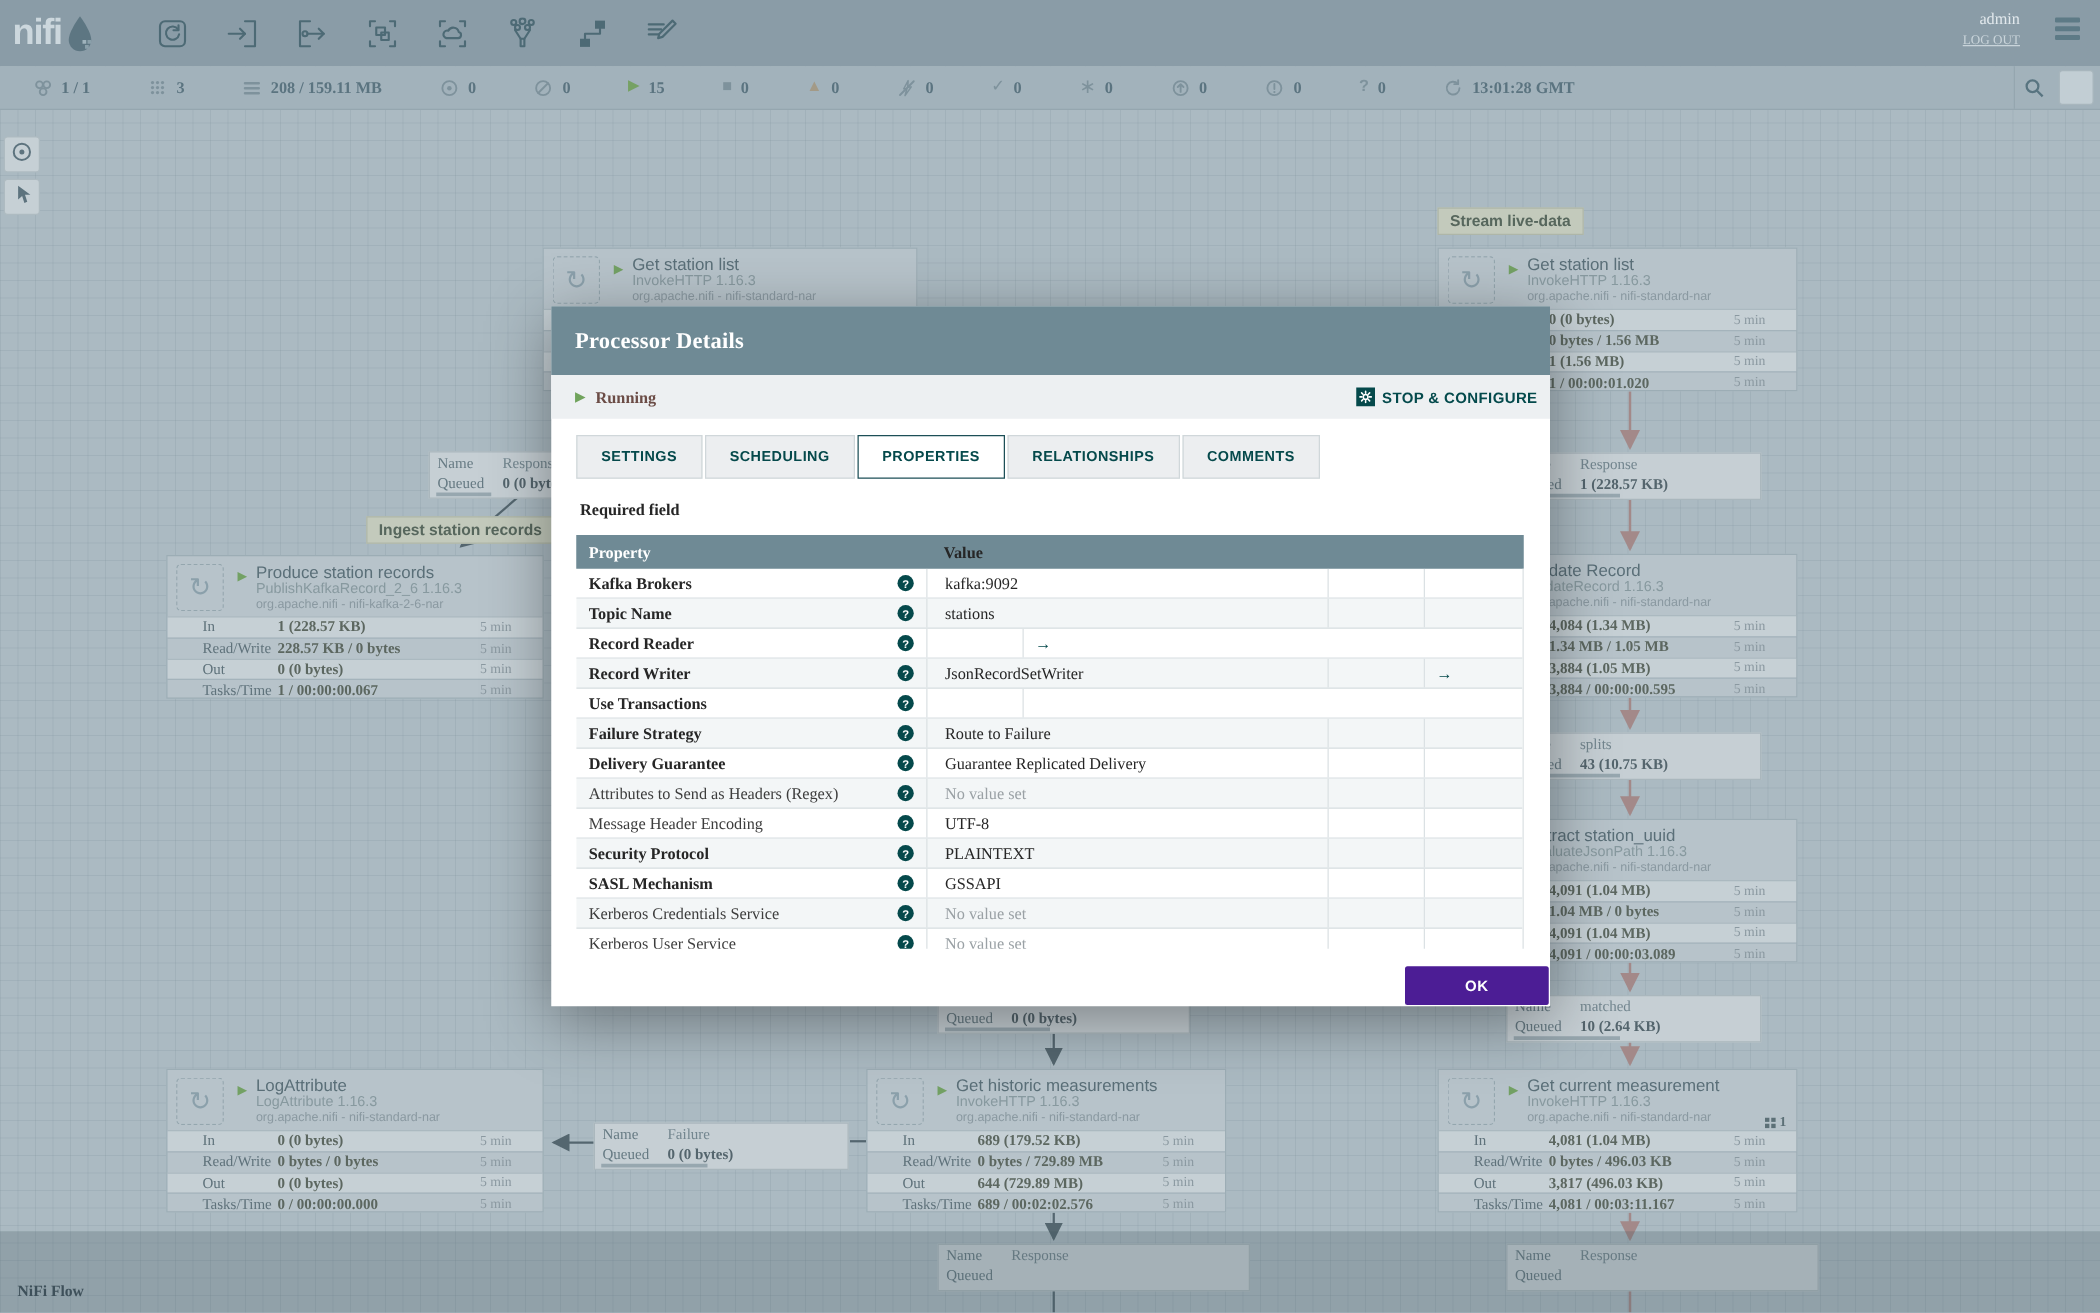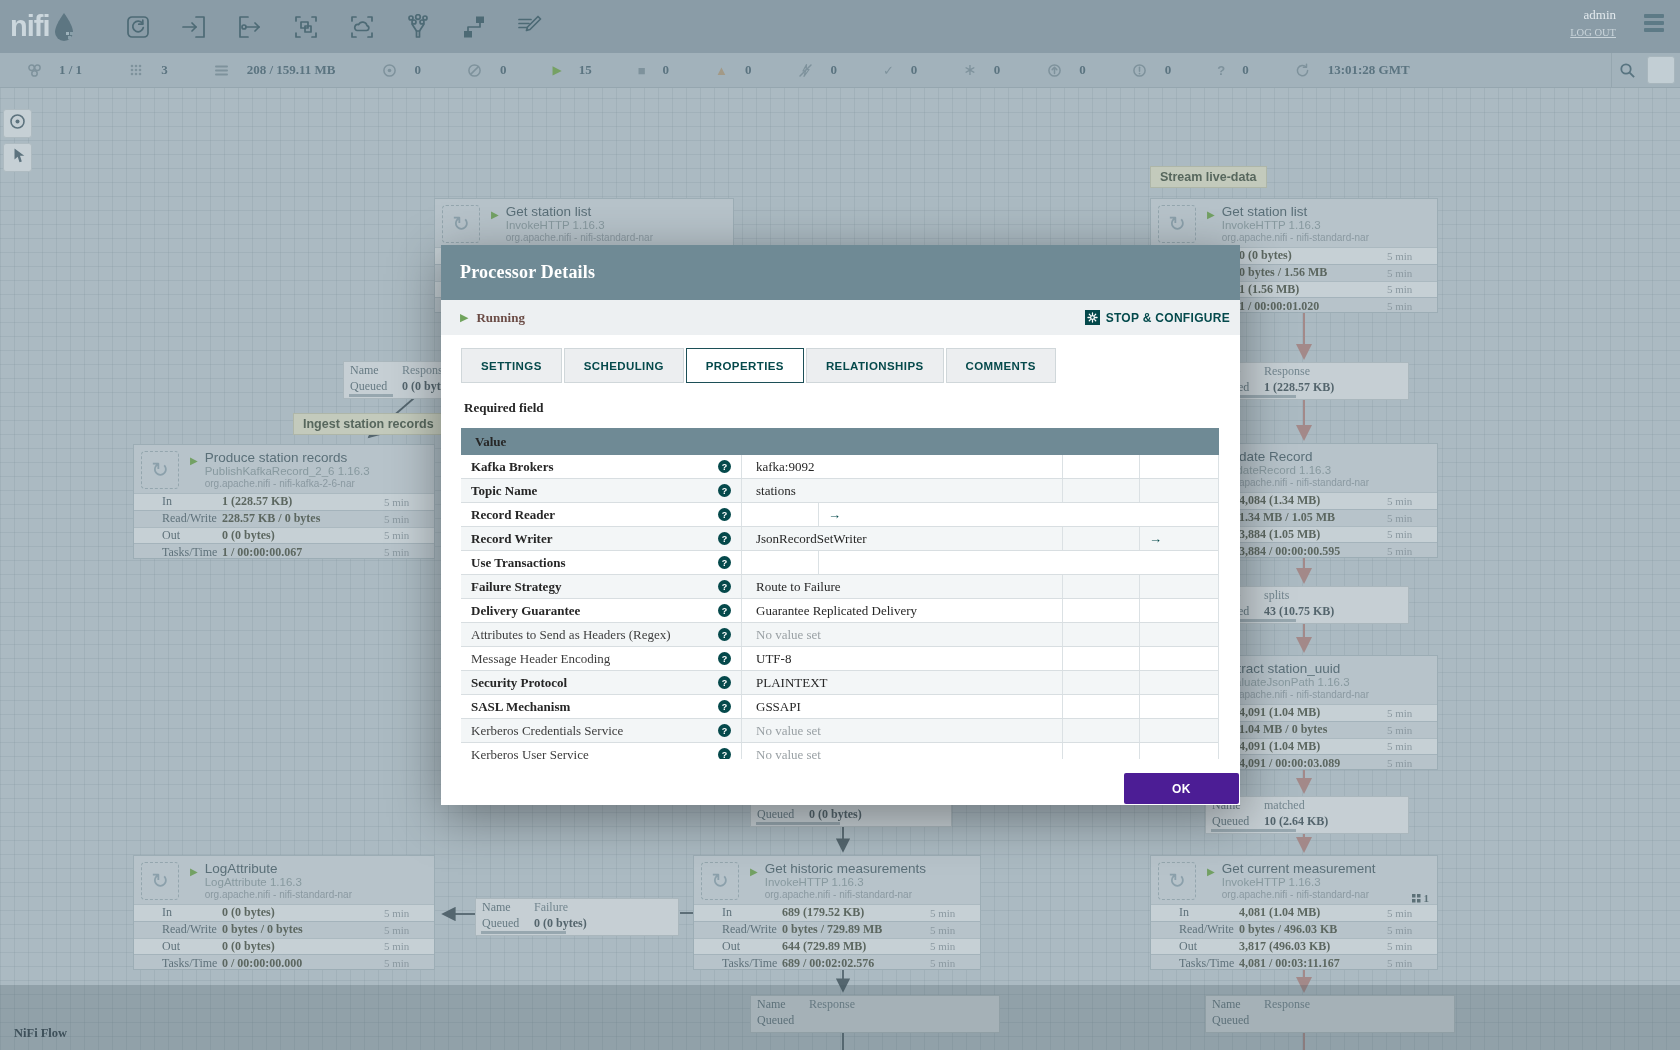--- a/index.html
+++ b/index.html
@@ -19,21 +19,21 @@
   .tool{width:28px;height:28px;color:#4d6a75;display:grid;place-items:center}
   .tool svg{stroke:currentColor;fill:none;stroke-width:1.7;stroke-linecap:round;stroke-linejoin:round}
   .user{position:absolute;right:64px;top:7px;text-align:right;font-family:"Liberation Serif",serif}
   .user .u1{font-size:13px;color:#e2e9ed}
   .user .u2{font-size:10.5px;color:#c9d4da;text-decoration:underline;margin-top:4px;cursor:pointer}
   .menu{position:absolute;right:16px;top:14px;width:20px;cursor:pointer}
   .menu i{display:block;height:4px;background:#5d7a86;margin-bottom:3px;border-radius:1px}
 
   
   .sbar{position:absolute;top:53px;left:0;right:0;height:34px;background:#a2b2bb;border-bottom:1px solid #95a6af;z-index:4;display:flex;align-items:center}
-  .si{display:flex;align-items:center;gap:17px;margin-left:46px;white-space:nowrap}
+  .si{display:flex;gap:7px;margin-left:46px;white-space:nowrap}
   .si:first-child{margin-left:26px}
   .si .ic{width:16px;height:16px;color:#7e929c;display:grid;place-items:center}
   .si .ic svg{stroke:currentColor;fill:none;stroke-width:1.5;stroke-linecap:round;stroke-linejoin:round}
   .sv{font-family:"Liberation Serif",serif;font-weight:700;font-size:13px;color:#5b7480}
   .glyph{font-size:13px;color:#7e929c;line-height:1}
   .g-run{color:#76a164;font-size:12px}
   .g-warn{color:#a39a87}
   .sright{position:absolute;right:0;top:0;height:34px;display:flex;align-items:center}
   .search{width:30px;height:34px;display:grid;place-items:center;color:#587480;border-left:1px solid #95a6af;cursor:pointer}
   .search svg{stroke:currentColor;fill:none;stroke-width:1.8}
@@ -740,20 +740,21 @@
     <div class="tabs">
       <div class="tab">SETTINGS</div>
       <div class="tab">SCHEDULING</div>
       <div class="tab active">PROPERTIES</div>
       <div class="tab">RELATIONSHIPS</div>
       <div class="tab">COMMENTS</div>
     </div>
     <div class="note">Required field</div>
     <div class="ptable">
       <div class="th">
+        <div class="c1">Property</div>
         <div class="c2" style="border-left:none;cursor:default">Value</div>
       </div>
       <div class="trows">
         <div class="tr">
           <div class="c1">
               <span class="pn req">Kafka Brokers</span>
               <span class="help">?</span>
             </div>
           <div class="c2">
               <span>kafka:9092</span>

